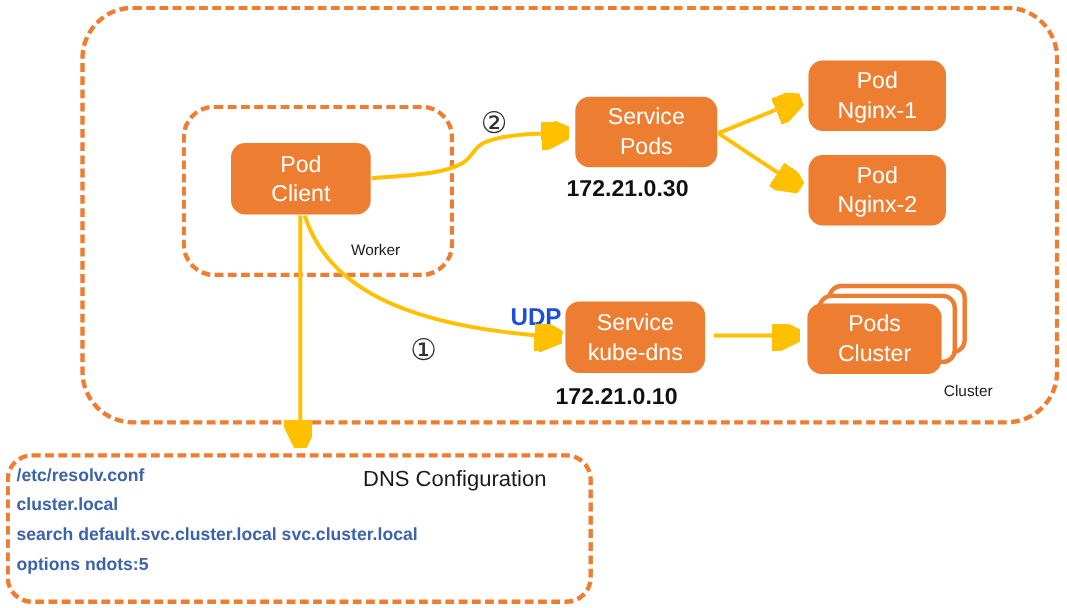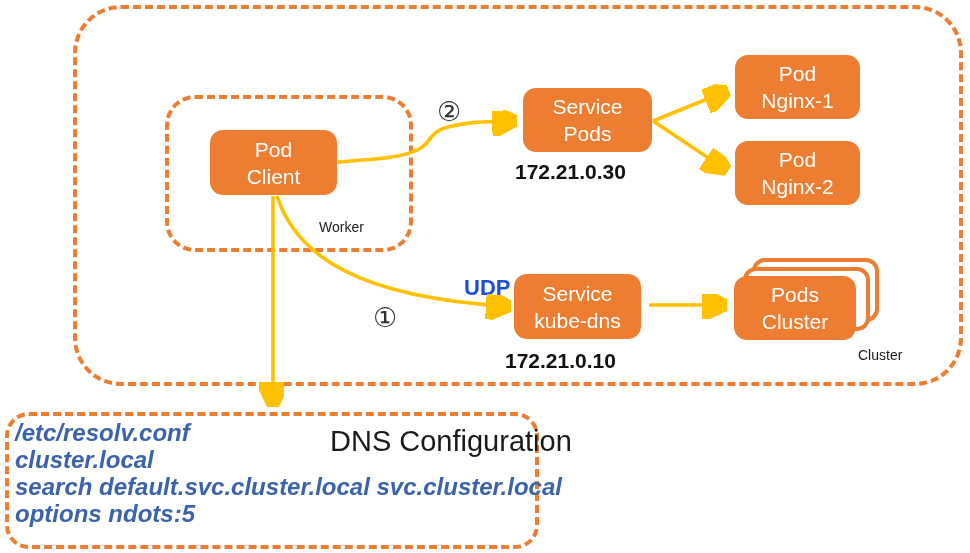--- a/index.html
+++ b/index.html
@@ -35,32 +35,32 @@
   .ghost{
     position:absolute;width:127px;height:64px;background:#ffffff;
     border:4px solid #ED7D31;border-radius:13px;box-sizing:border-box;
   }
   .ghost-2{left:743px;top:267px;}
   .ghost-3{left:752px;top:258px;}
   
   .plain-label{position:absolute;color:#1a1a1a;font-size:14px;white-space:nowrap;}
   .worker-label{left:319px;top:219px;}
   .cluster-label{left:858px;top:347px;}
-  .dns-title{left:330px;top:425px;font-size:29px;}
+  .dns-title{left:330px;top:425px;font-size:20px;}
   .ip-label{position:absolute;color:#111111;font-size:21px;font-weight:600;text-align:left;white-space:nowrap;}
   .ip-nginx{left:515px;top:160px;width:145px;}
   .ip-kubedns{left:505px;top:349px;width:145px;}
   .step-num{position:absolute;color:#303030;font-size:27px;line-height:27px;}
   .step-2{left:437px;top:99px;}
   .step-1{left:373px;top:305px;}
   .udp-label{position:absolute;left:464px;top:263px;color:#1d4ed8;font-size:22px;font-weight:600;margin-top:12px;}
   
   .dns-lines{
     position:absolute;left:15px;top:419px;color:#3B63AC;
-    font-size:24px;line-height:27px;font-weight:600;white-space:nowrap;font-style:italic;
+    font-size:16px;line-height:27px;font-weight:600;white-space:nowrap;
   }
   
   svg.arrows{position:absolute;left:0;top:0;width:970px;height:553px;pointer-events:none;z-index:5;}
   svg.arrows path{stroke:#FFC000;stroke-width:3.6;fill:none;}
 </style>
 </head>
 <body>
 
 <div class="stage">
 

